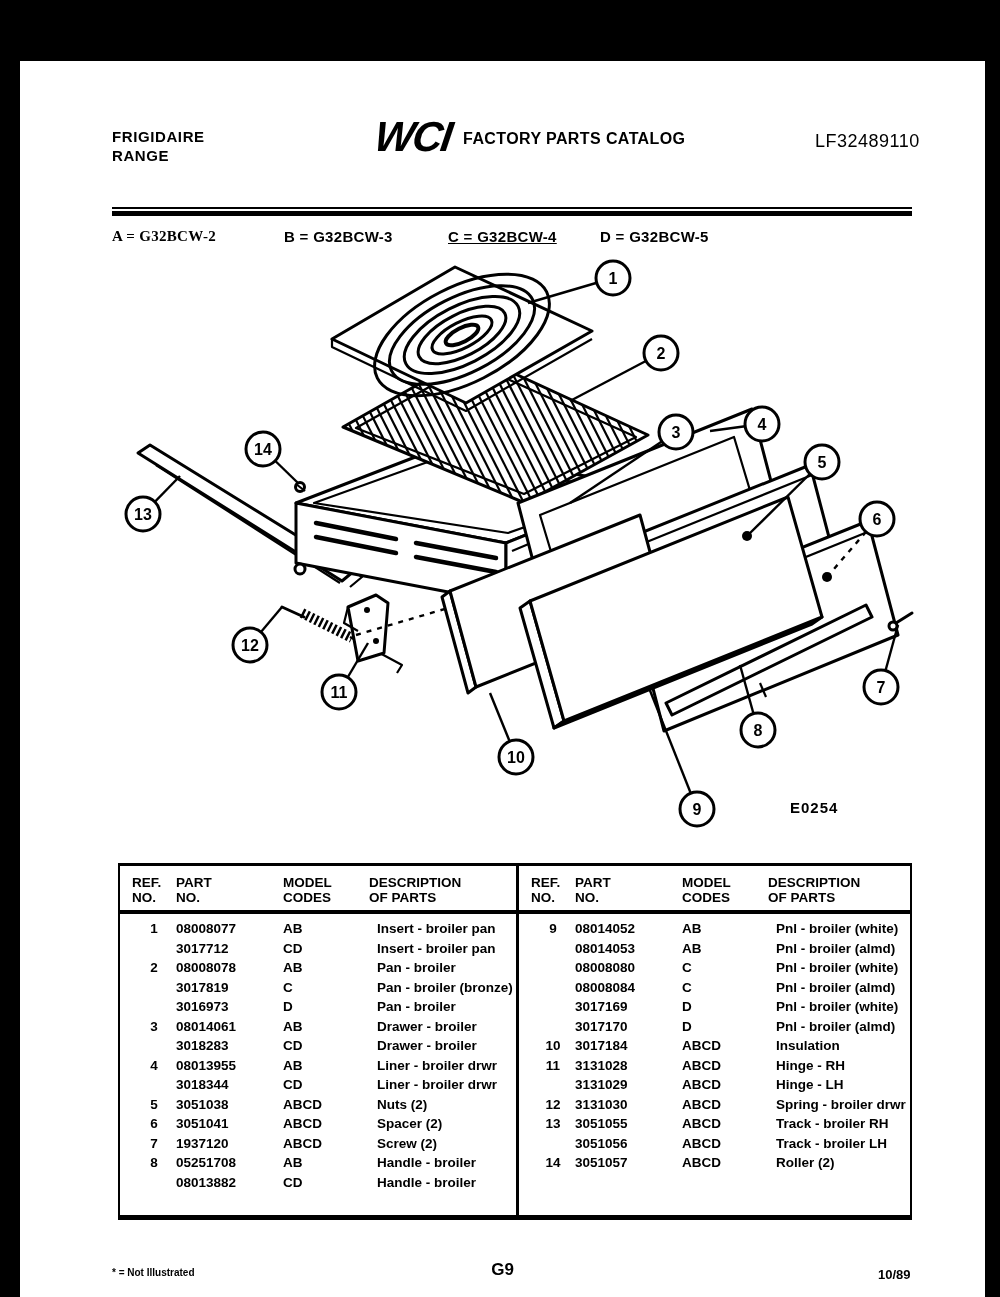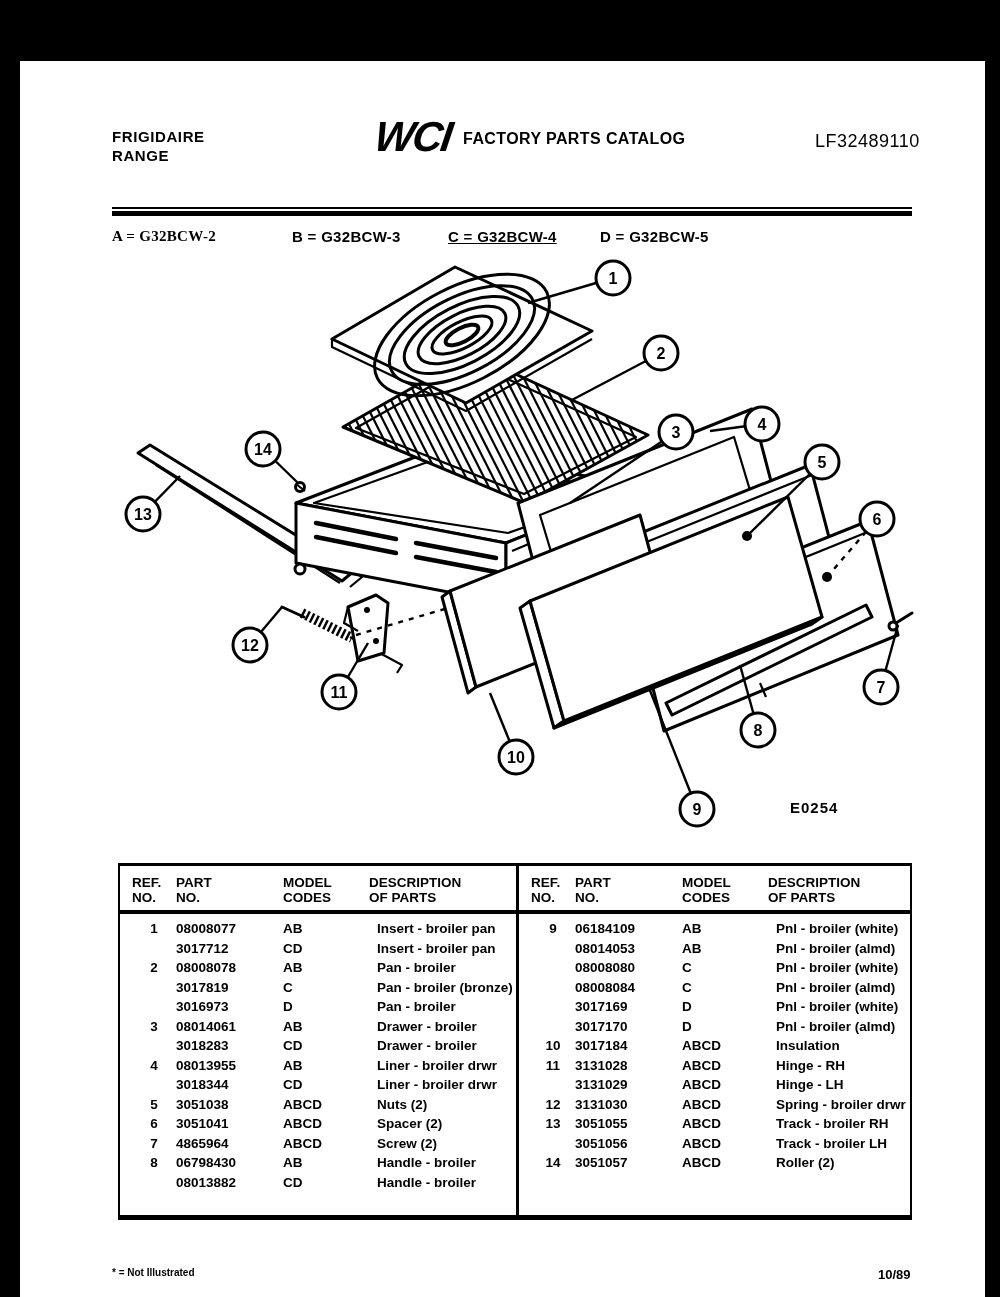--- a/index.html
+++ b/index.html
@@ -26,21 +26,21 @@
     letter-spacing:-2px; transform:skewX(-8deg); vertical-align:middle;
   }
   .cat-title { font-weight:bold; font-size:16px; letter-spacing:0.4px; vertical-align:middle; margin-left:8px; position:relative; top:2px; }
   .pubnum { position:absolute; left:795px; top:70px; font-weight:normal; font-size:18px; letter-spacing:0.5px; }
 
   .rule-thin  { position:absolute; left:92px; top:146px; width:800px; height:2px; background:#000; }
   .rule-thick { position:absolute; left:92px; top:150px; width:800px; height:5px; background:#000; }
 
   .models { position:absolute; left:92px; top:167px; width:800px; font-weight:bold; font-size:15px; letter-spacing:0.3px; }
   .models span { position:absolute; white-space:nowrap; }
-  .m-a { left:0;font-family:Liberation Serif, serif; }  .m-b { left:180px; } .m-c { left:336px;text-decoration:underline; } .m-d { left:488px; }
+  .m-a { left:0;font-family:Liberation Serif, serif; }  .m-b { left:172px; } .m-c { left:336px;text-decoration:underline; } .m-d { left:488px; }
 
   
   #diagram { position:absolute; left:80px; top:190px; }
   .ln  { stroke:#000; fill:none; stroke-width:3; stroke-linejoin:round; stroke-linecap:round; }
   .ln2 { stroke:#000; fill:none; stroke-width:2.2; stroke-linejoin:round; }
   .wf  { fill:#fff; stroke:#000; stroke-width:3; stroke-linejoin:round; }
   .leader { stroke:#000; stroke-width:2.4; fill:none; }
   .dashedl { stroke-dasharray:5,6; }
   .callout-circle { fill:#fff; stroke:#000; stroke-width:3; }
   .callout-num { font-family:"Liberation Sans",sans-serif; font-weight:bold; font-size:16px; text-anchor:middle; fill:#000; }
@@ -386,27 +386,27 @@
             <span class="c-desc">Nuts (2)</span>
           </div>
           <div class="trow">
             <span class="c-ref">6</span>
             <span class="c-part">3051041</span>
             <span class="c-codes">ABCD</span>
             <span class="c-desc">Spacer (2)</span>
           </div>
           <div class="trow">
             <span class="c-ref">7</span>
-            <span class="c-part">4865964</span>
+            <span class="c-part">1937120</span>
             <span class="c-codes">ABCD</span>
             <span class="c-desc">Screw (2)</span>
           </div>
           <div class="trow">
             <span class="c-ref">8</span>
-            <span class="c-part">06798430</span>
+            <span class="c-part">05251708</span>
             <span class="c-codes">AB</span>
             <span class="c-desc">Handle - broiler</span>
           </div>
           <div class="trow">
             <span class="c-ref"></span>
             <span class="c-part">08013882</span>
             <span class="c-codes">CD</span>
             <span class="c-desc">Handle - broiler</span>
           </div>
         </div>
@@ -416,21 +416,21 @@
       <div class="thead">
         <div class="hcell"><span>REF.</span><br><span>NO.</span></div>
         <div class="hcell"><span>PART</span><br><span>NO.</span></div>
         <div class="hcell"><span>MODEL</span><br><span>CODES</span></div>
         <div class="hcell"><span>DESCRIPTION</span><br><span>OF PARTS</span></div>
       </div>
       <div class="header-rule"></div>
       <div class="tbody" id="right-tbody">
           <div class="trow">
             <span class="c-ref">9</span>
-            <span class="c-part">06184109</span>
+            <span class="c-part">08014052</span>
             <span class="c-codes">AB</span>
             <span class="c-desc">Pnl - broiler (white)</span>
           </div>
           <div class="trow">
             <span class="c-ref"></span>
             <span class="c-part">08014053</span>
             <span class="c-codes">AB</span>
             <span class="c-desc">Pnl - broiler (almd)</span>
           </div>
           <div class="trow">
@@ -497,16 +497,17 @@
             <span class="c-ref">14</span>
             <span class="c-part">3051057</span>
             <span class="c-codes">ABCD</span>
             <span class="c-desc">Roller (2)</span>
           </div>
         </div>
     </div>
   </div>
 
   <div class="foot-note">* = Not Illustrated</div>
+  <div class="foot-page">G9</div>
   <div class="foot-date">10/89</div>
 
   <div class="notch"></div>
 </div>
 
 </body></html>

